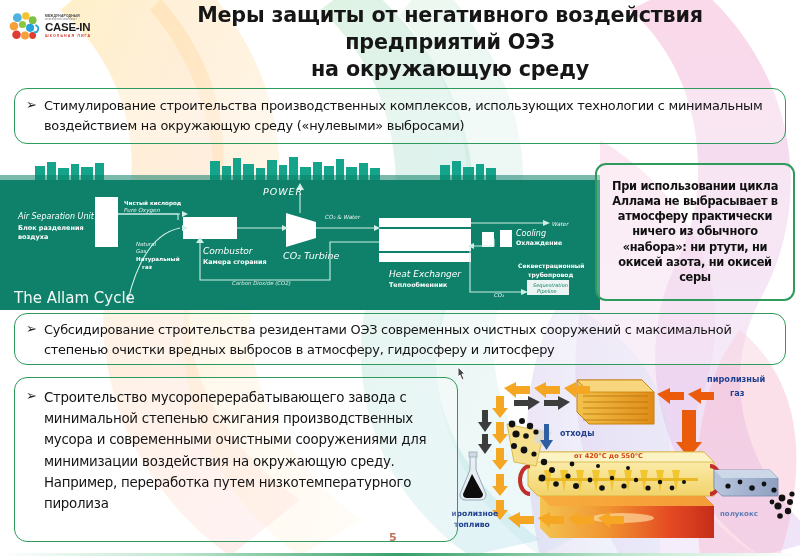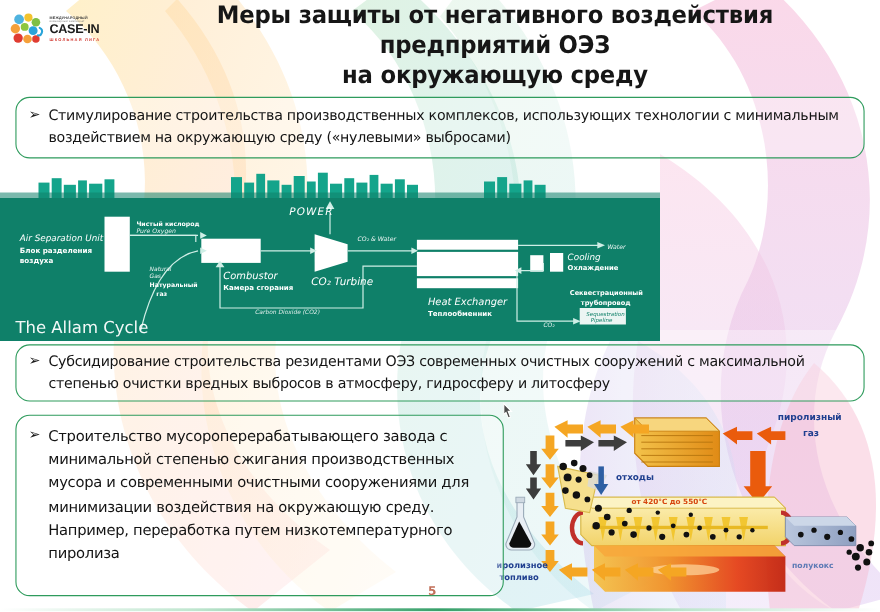--- a/index.html
+++ b/index.html
@@ -342,20 +342,23 @@
       </g>
       <g font-family="DejaVu Sans, sans-serif" fill="#0f8069">
         <text x="533" y="107" font-size="5" font-style="italic">Sequestration</text>
         <text x="537" y="113" font-size="5" font-style="italic">Pipeline</text>
       </g>
 
       <text x="14" y="123" font-family="DejaVu Sans, sans-serif" font-size="15" fill="#ffffff" opacity=".95">The Allam Cycle</text>
     </svg>
   </div>
 
+  <div id="note-box">
+    <div class="note-text">При использовании цикла Аллама не выбрасывает в атмосферу практически ничего из обычного «набора»: ни ртути, ни окисей азота, ни окисей серы</div>
+  </div>
 
   <div class="callout-box" id="box2">
     <div class="bullet-row">
       <span class="bullet-arrow">➢</span>
       <span class="bullet-text">Субсидирование строительства резидентами ОЭЗ современных очистных сооружений с максимальной степенью очистки вредных выбросов в атмосферу, гидросферу и литосферу</span>
     </div>
   </div>
 
   <div class="callout-box" id="box3">
     <div class="bullet-row">

